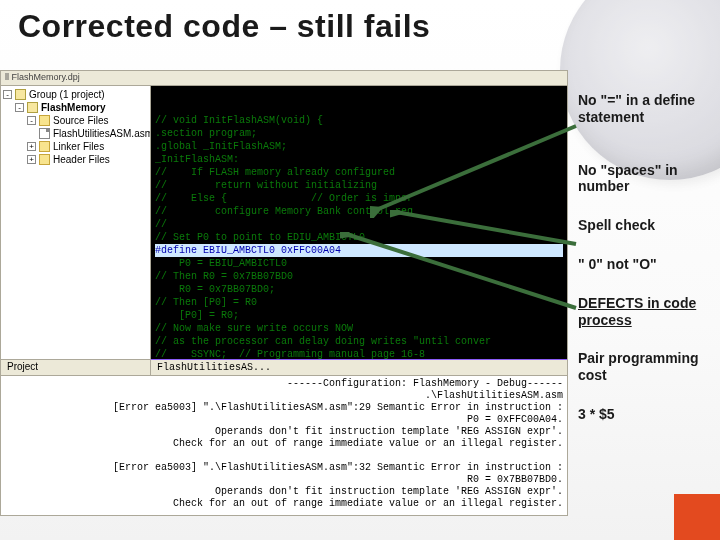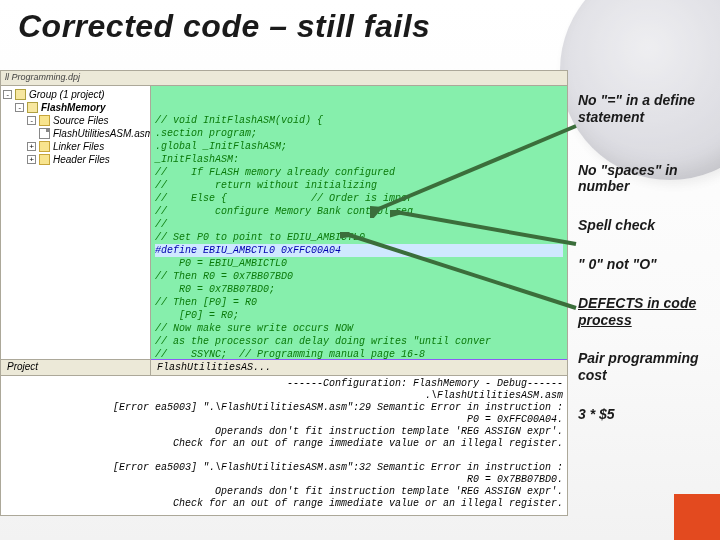--- a/index.html
+++ b/index.html
@@ -10,21 +10,20 @@
     background: #f7f7f7;
     font-family: Arial, Helvetica, sans-serif;
     position: relative;
     overflow: hidden;
   }
   .slide {
     position: relative;
     width: 720px;
     height: 540px;
     background: linear-gradient(to bottom, #ffffff 0%, #fafafa 60%, #f2f2f2 100%);
-    font-style: italic;
   }
   .deco-arc {
     position: absolute;
     top: -40px;
     right: -60px;
     width: 220px;
     height: 220px;
     border-radius: 50%;
     background: radial-gradient(circle at 40% 40%, #e8e8ec 0%, #d0d0d8 55%, #c8c8d0 100%);
     box-shadow: inset -8px -8px 20px rgba(0,0,0,0.15), 4px 4px 12px rgba(0,0,0,0.1);
@@ -99,21 +98,21 @@
   .tree-row .pm { width:9px; height:9px; border:1px solid #888; font-size:8px; line-height:7px; text-align:center; background:#fff; flex-shrink:0; }
   .project-tab {
     height: 16px;
     background: #ece9d8;
     border-top: 1px solid #aca899;
     font-size: 10px;
     padding: 1px 6px;
   }
   .editor {
     flex: 1;
-    background: #86efac;
+    background: #000000;
     font-family: "Courier New", monospace;
     font-size: 10px;
     line-height: 13px;
     overflow: hidden;
     white-space: pre;
     color: #0a7a0a;
     position: relative;
   }
   .editor .content { padding: 2px 4px; }
   .editor .cpp { color: #0000b0; }
@@ -162,21 +161,21 @@
 </head>
 <body>
 
 <div class="slide">
   <div class="deco-arc"></div>
   <div class="deco-square"></div>
 
   <div class="title">Corrected code – still fails</div>
 
   <div class="ide">
-    <div class="menubar">ll Programming.dpj</div>
+    <div class="menubar">ll FlashMemory.dpj</div>
     <div class="ide-body">
       <div class="sidebar">
         <div class="tree">
           <div class="tree-row">
             <span class="pm">-</span>
             <span class="ticon group"></span>
             <span>Group (1 project)</span>
           </div>
           <div class="tree-row indent1">
             <span class="pm">-</span>

